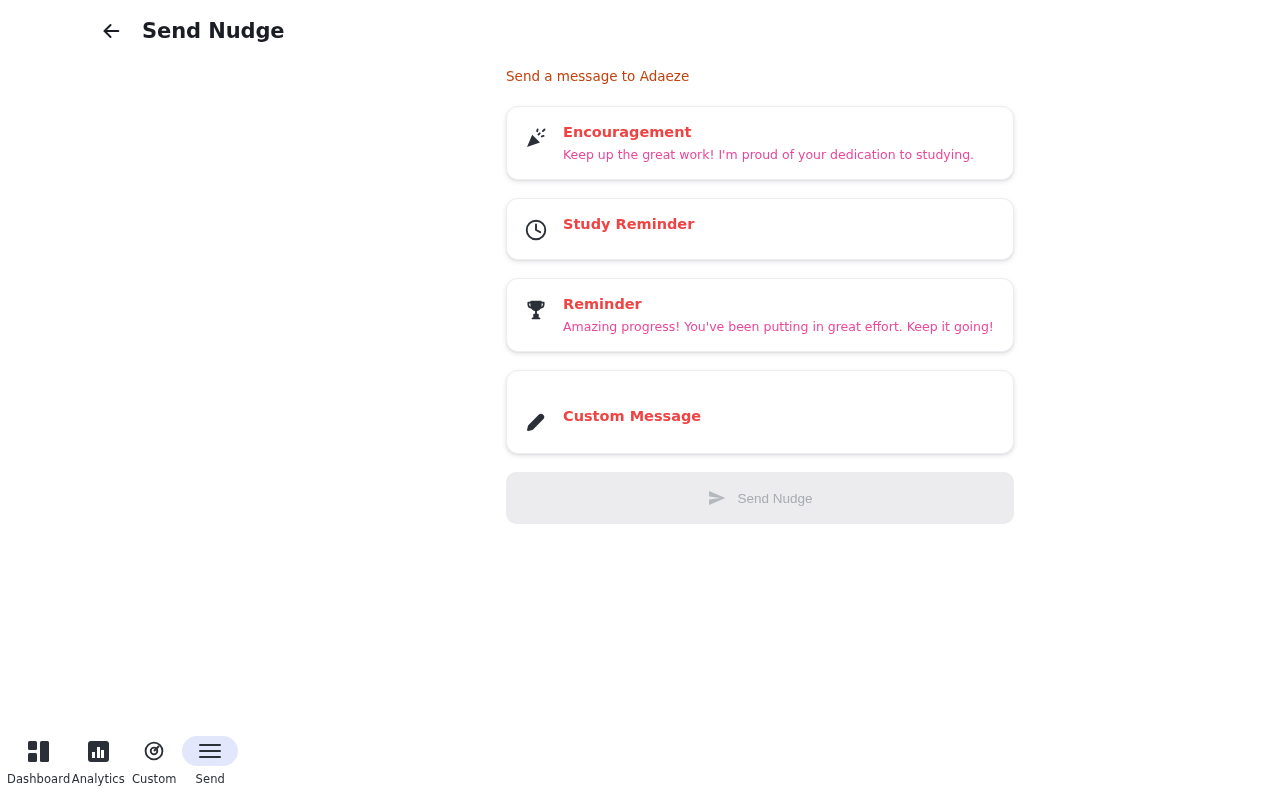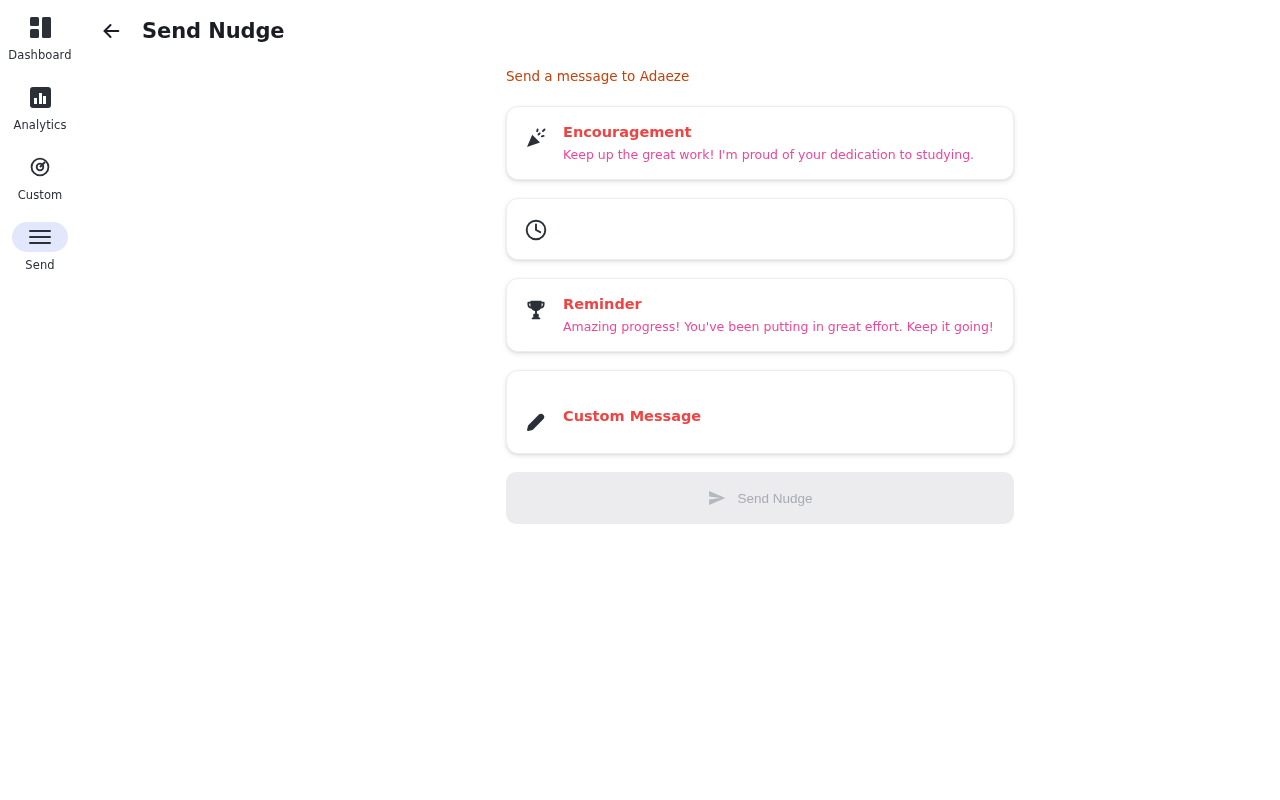--- a/index.html
+++ b/index.html
@@ -20,22 +20,23 @@
     height: 800px;
   }
 
   
   .sidebar {
     width: 80px;
     flex: 0 0 80px;
     background: #ffffff;
     padding-top: 6px;
     display: flex;
-    flex-direction: column;
+    flex-direction: row;
     align-items: flex-end;
+    padding-left: 7px;
   }
 
   .nav-item {
     width: 80px;
     display: flex;
     flex-direction: column;
     align-items: center;
     padding: 6px 0 4px 0;
     margin-bottom: 10px;
     cursor: pointer;
@@ -301,20 +302,21 @@
         </div>
 
         <div class="card">
           <span class="card-icon">
             <svg width="24" height="24" viewBox="0 0 24 24" fill="none" stroke="#2b3038" stroke-width="1.9" stroke-linecap="round" stroke-linejoin="round">
               <circle cx="12" cy="12" r="9.3"></circle>
               <polyline points="12,6.4 12,12 16.2,14.2"></polyline>
             </svg>
           </span>
           <div class="card-body">
+            <div class="card-title">Study Reminder</div>
           </div>
         </div>
 
         <div class="card">
           <span class="card-icon">
             <svg width="24" height="24" viewBox="0 0 24 24" fill="#2b3038" stroke="#2b3038" stroke-width="1.2" stroke-linecap="round" stroke-linejoin="round">
               <path d="M7 3.4h10v4.2a5 5 0 0 1-10 0V3.4z"></path>
               <path d="M7 4.6H4.3v1.8a3.4 3.4 0 0 0 3.2 3.3" fill="none" stroke-width="1.7"></path>
               <path d="M17 4.6h2.7v1.8a3.4 3.4 0 0 1-3.2 3.3" fill="none" stroke-width="1.7"></path>
               <path d="M12 12.6v3.6" fill="none" stroke-width="1.9"></path>

